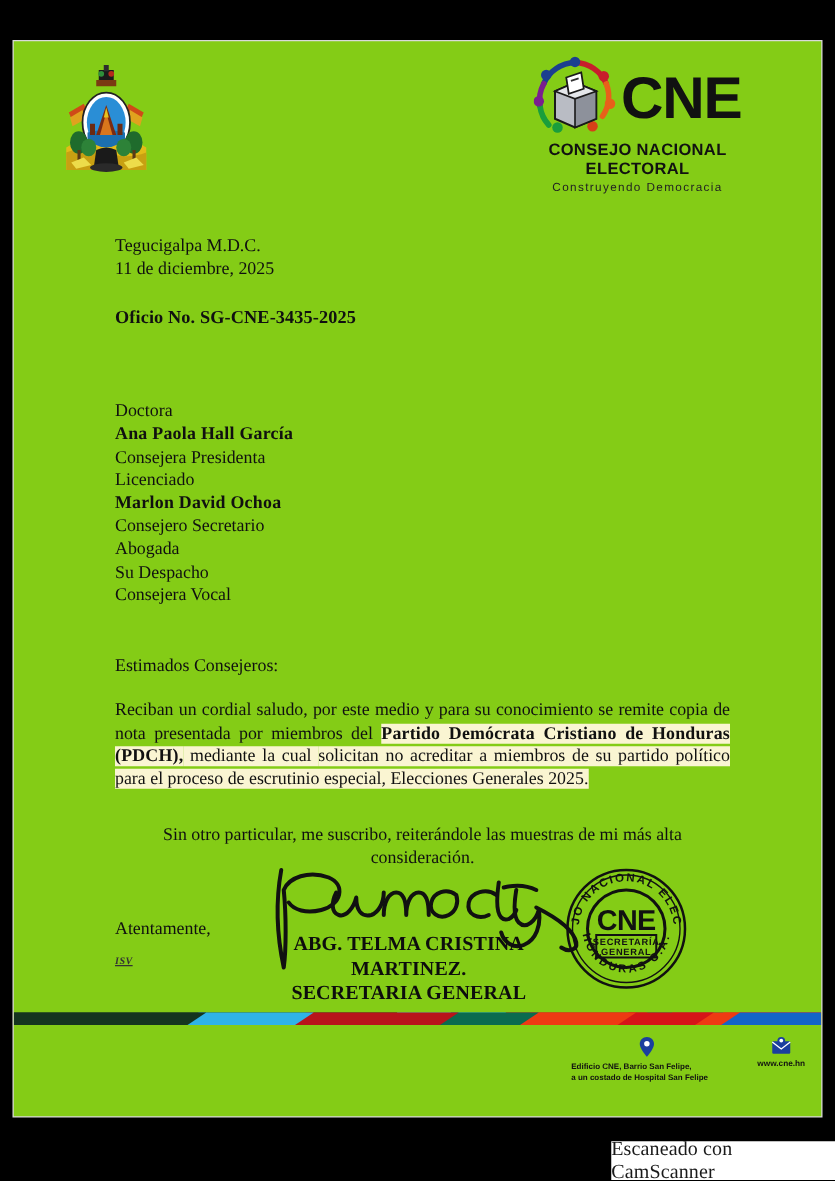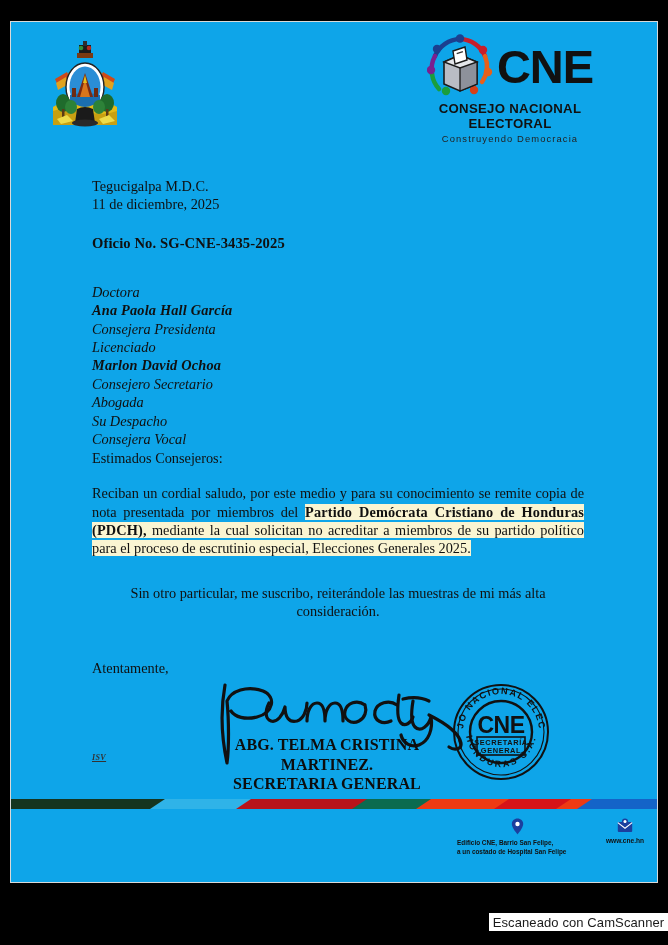--- a/index.html
+++ b/index.html
@@ -12,24 +12,24 @@
     height: 945px;
     position: relative;
     overflow: hidden;
     font-family: "Liberation Serif", serif;
   }
 
   
   #page-sheet {
     position: absolute;
     left: 11px;
-    top: 22px;
+    top: 33px;
     width: 646px;
     height: 860px;
-    background: #0ea5e9;
+    background: #84cc16;
     box-shadow: 0 0 0 1px #d9d9d9;
     overflow: hidden;
   }
 
   
   .letterhead {
     position: relative;
     height: 112px;
   }
 
@@ -98,30 +98,29 @@
 
   .oficio-row {
     margin-top: 20px;
     text-align: left;
     font-weight: bold;
     font-size: 14.6px;
     letter-spacing: 0.1px;
   }
 
   .addressee {
-    margin-top: 30px;
-    font-style: italic;
+    margin-top: 56px;
   }
   .addressee div { white-space: nowrap; }
   .addressee .name {
     font-weight: bold;
     letter-spacing: 0.2px;
   }
 
-  .salutation { }
+  .salutation { margin-top: 38px; }
 
   .para {
     margin-top: 17px;
     text-align: justify;
   }
   .para.single { text-align: center; white-space: normal; }
 
   .hl { background: #faf5d2; }
   .party-name { font-weight: bold; letter-spacing: 0.15px; }
 
@@ -231,25 +230,25 @@
     color: #111111;
     margin-top: 4px;
   }
 
   
   #camscanner-banner {
     position: absolute;
     left: 489px;
     top: 913px;
     width: 179px;
-    height: 18px;
+    height: 31px;
     background: #ffffff;
     color: #1a1a1a;
-    font-family: Liberation Sans, sans-serif;
-    font-size: 13px;
+    font-family: Liberation Serif, serif;
+    font-size: 16px;
     display: flex;
     align-items: center;
     justify-content: center;
     letter-spacing: 0.1px;
   }
 </style>
 </head>
 <body>
 
 <div id="page-sheet">

